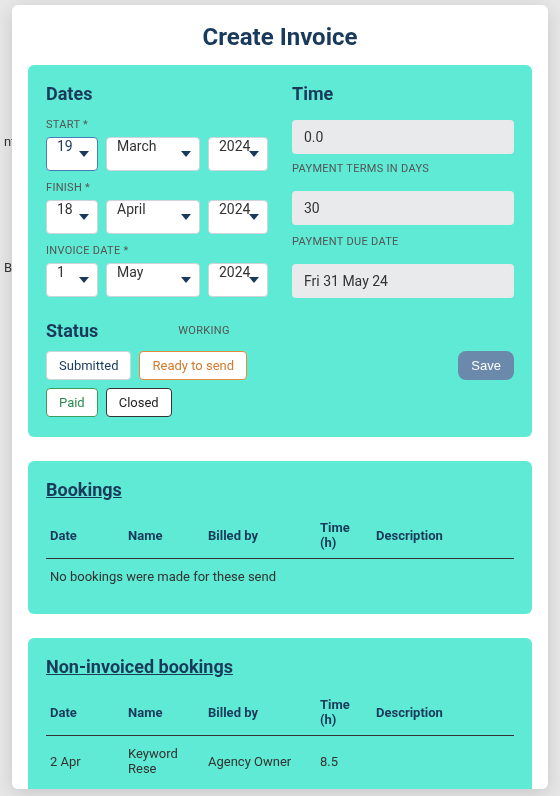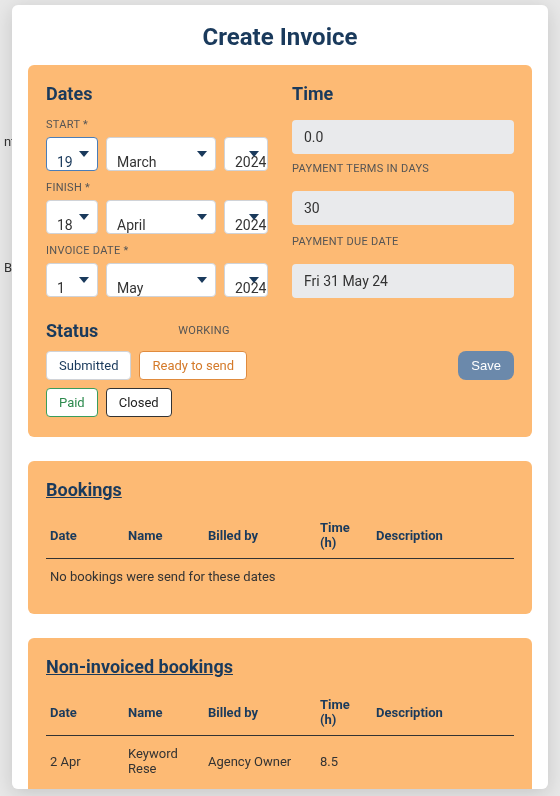--- a/index.html
+++ b/index.html
@@ -49,21 +49,21 @@
       color: #1a3a5c;
       font-size: 24px;
       font-weight: 700;
       padding: 18px 0 14px;
     }
     .content {
       padding: 0 16px;
       flex: 1;
     }
     .panel {
-      background: #fdba74;
+      background: #5eead4;
       border-radius: 6px;
       padding: 18px 18px 20px;
       margin-bottom: 24px;
     }
     .two-col {
       display: flex;
       gap: 24px;
     }
     .col {
       flex: 1;
@@ -90,29 +90,29 @@
       gap: 8px;
       margin-bottom: 8px;
     }
     .select {
       position: relative;
       background: #fff;
       border: 1px solid #d0d3d8;
       border-radius: 4px;
       height: 34px;
       display: flex;
-      align-items: flex-end;
+      align-items: flex-start;
       padding: 0 26px 0 10px;
       font-size: 14px;
       color: #333;
       cursor: pointer;
     }
     .select.day { width: 52px; }
     .select.month { flex: 1; }
-    .select.year { width: 44px; }
+    .select.year { width: 60px; }
     .select.selected {
       border-color: #4a7db8;
       color: #1a3a5c;
     }
     .caret {
       position: absolute;
       right: 8px;
       top: 50%;
       transform: translateY(-50%);
       width: 0;
@@ -314,21 +314,21 @@
           <tr>
             <th class="col-date">Date</th>
             <th class="col-name">Name</th>
             <th class="col-billed">Billed by</th>
             <th class="col-time">Time (h)</th>
             <th class="col-desc">Description</th>
           </tr>
         </thead>
         <tbody>
           <tr>
-            <td colspan="5">No bookings were send for these dates</td>
+            <td colspan="5">No bookings were made for these send</td>
           </tr>
         </tbody>
       </table>
     </div>
 
     <div class="panel">
       <div class="table-h">Non-invoiced bookings</div>
       <table>
         <thead>
           <tr>

